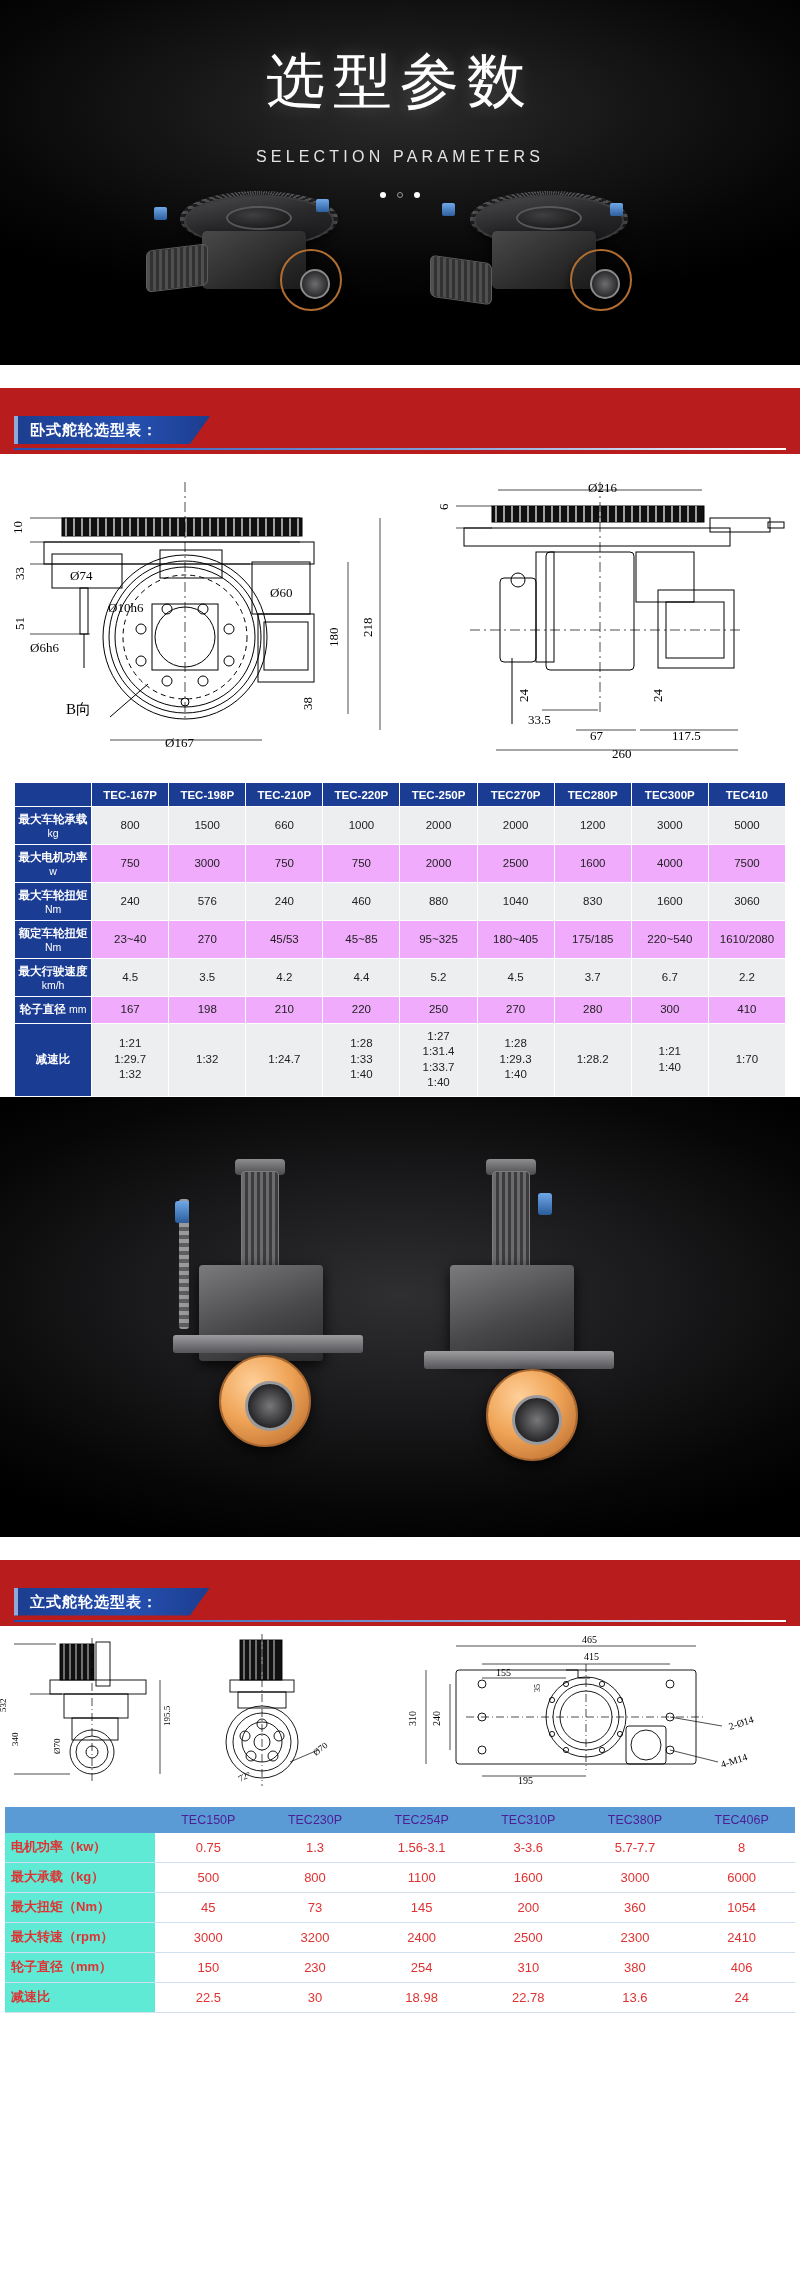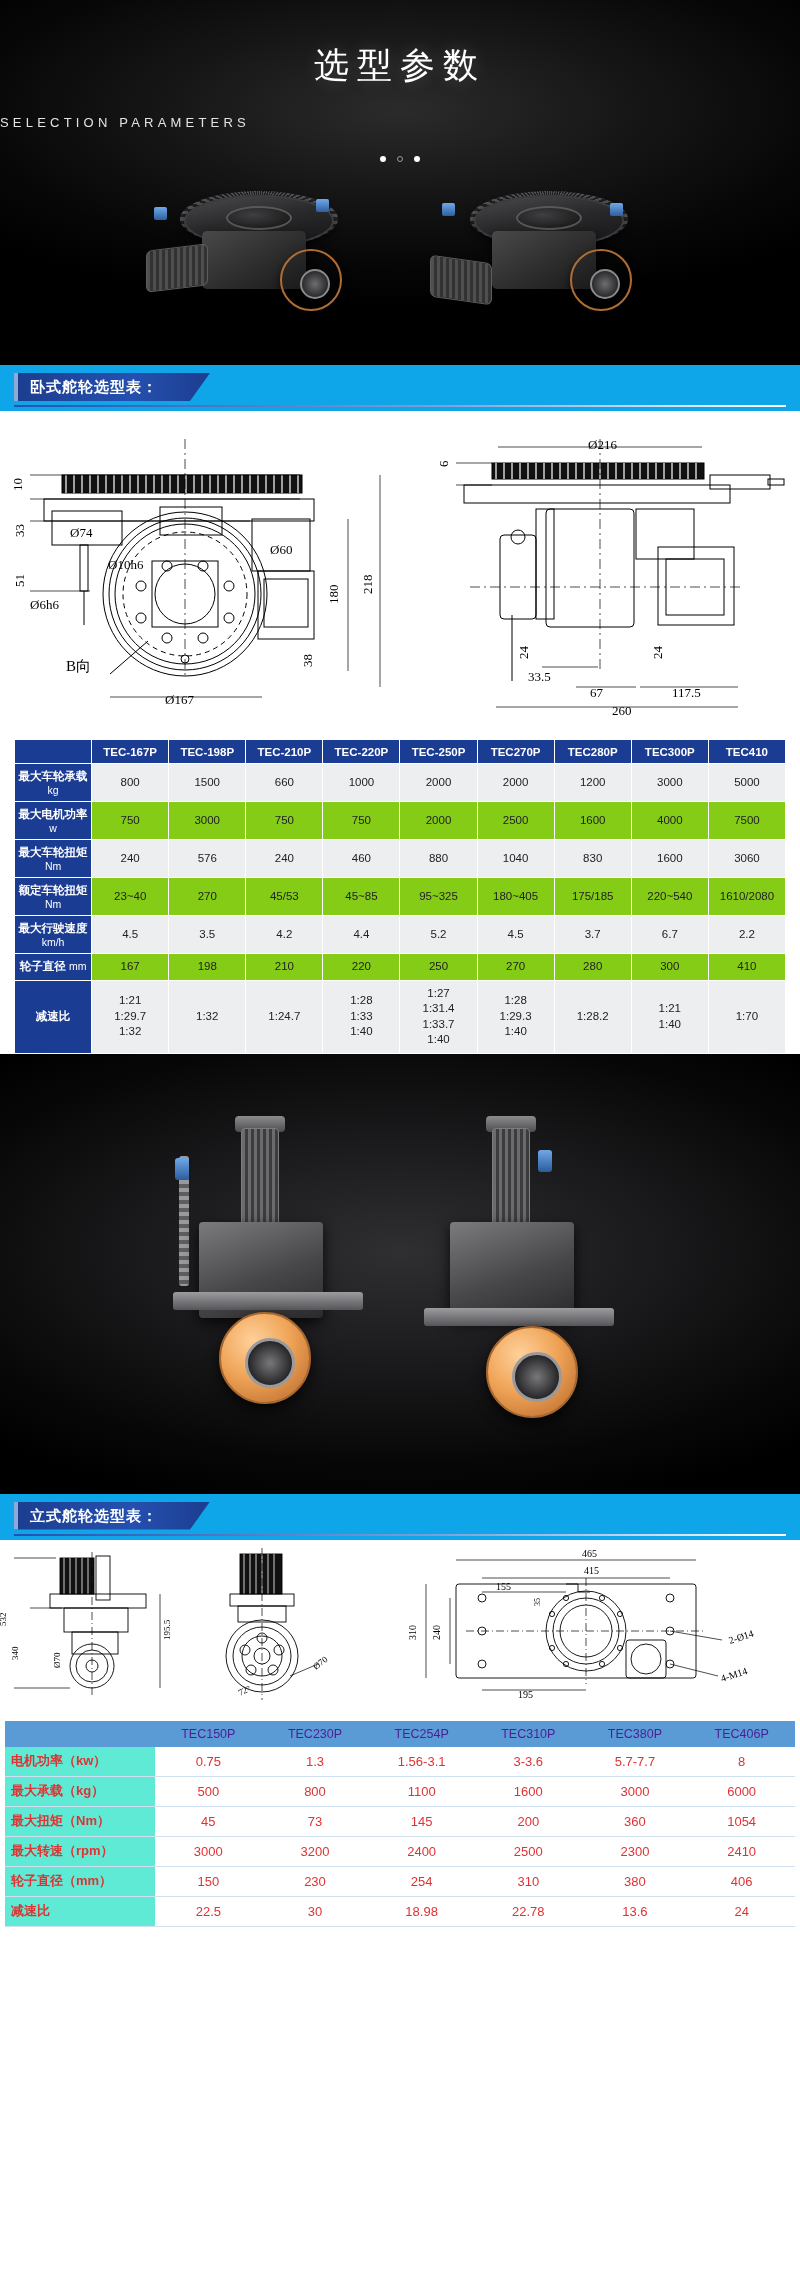--- a/index.html
+++ b/index.html
@@ -17,30 +17,30 @@
     width: 800px;
     height: 365px;
     background:
       radial-gradient(ellipse 70% 55% at 50% 30%, #2b2b2b 0%, #161616 42%, #060606 78%, #000 100%),
       #000;
     overflow: hidden;
   }
   .hero-title {
     text-align: center;
     color: #fff;
-    font-size: 35px;
+    font-size: 59px;
     letter-spacing: 8px;
     font-weight: 400;
     padding-top: 42px;
     text-shadow: 0 0 18px rgba(255,255,255,.20);
   }
   .hero-sub {
-    text-align: left;
+    text-align: center;
     color: #e3e3e3;
-    font-size: 13px;
+    font-size: 16px;
     letter-spacing: 4.2px;
     margin-top: 26px;
     font-weight: 300;
   }
   .dots { display: flex; justify-content: center; gap: 11px; margin-top: 26px; }
   .dot { width: 6px; height: 6px; border-radius: 50%; background: #fff; }
   .dot.off { background: transparent; border: 1px solid #9a9a9a; width: 6px; height: 6px; }
 
   
   .hero-products {
@@ -100,21 +100,21 @@
     width: 26px; height: 26px; border-radius: 50%;
     background: radial-gradient(circle,#6e6e70 0%,#2a2a2c 70%);
     border: 2px solid #8a8a8c;
   }
   .dw-conn {
     position: absolute; width: 13px; height: 13px; border-radius: 2px;
     background: linear-gradient(#6fa8e8,#2e5f9e);
   }
 
   
-  .sec-wrap { background: #0ea5e9; padding: 8px 0 4px 0; }
+  .sec-wrap { background: #b91c1c; padding: 28px 0 4px 0; margin-top: 23px; }
   .sec-banner {
     position: relative;
     display: inline-block;
     margin-left: 14px;
     height: 28px;
     line-height: 28px;
     padding: 0 52px 0 16px;
     color: #ffffff;
     font-size: 15px;
     font-weight: 700;
@@ -155,21 +155,21 @@
   .tbl1 tbody th {
     background: #1b3c93;
     color: #fff;
     font-weight: 700;
     width: 132px;
     font-size: 11.5px;
     margin-top: 20px;
   }
   .tbl1 tbody th .unit { font-weight: 400; font-size: 10.5px; }
   .tbl1 tbody td { background: #eceef0; color: #222; }
-  .tbl1 tbody tr.alt td { background: #84cc16; }
+  .tbl1 tbody tr.alt td { background: #f0abfc; }
   .tbl1 td .ml { line-height: 1.35; white-space: pre-line; }
 
   
   .tbl2 { width: 790px; margin: 8px auto 0 auto; border-collapse: collapse; table-layout: fixed; }
   .tbl2 thead th {
     background: #5b9bd5;
     color: #4c1d95;
     font-size: 12.5px;
     font-weight: 400;
     padding: 6px 0;

